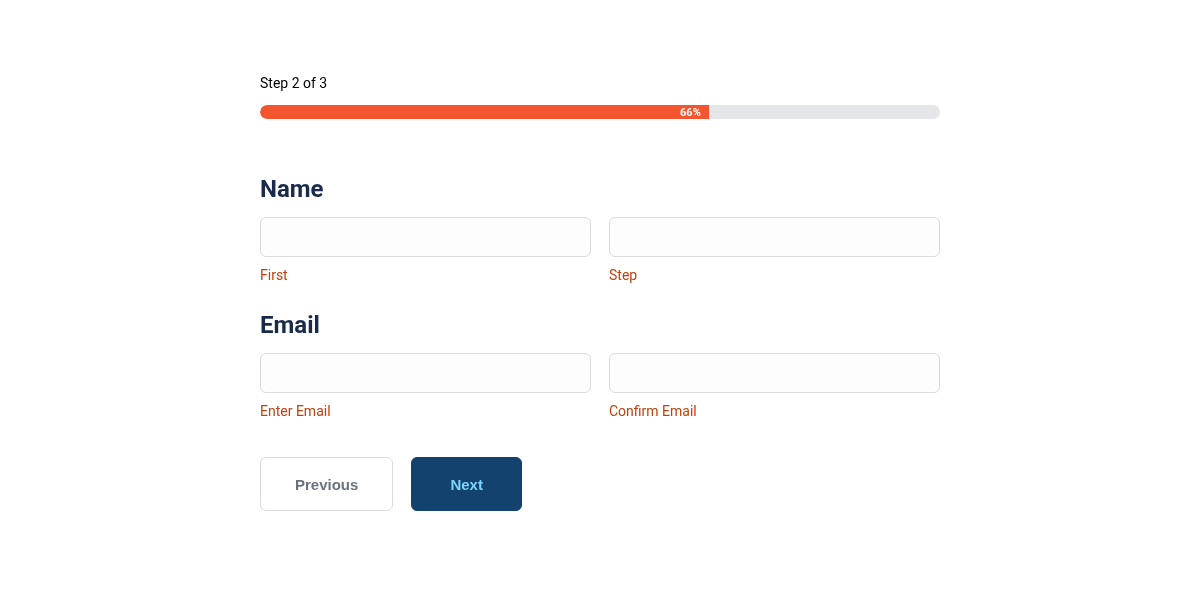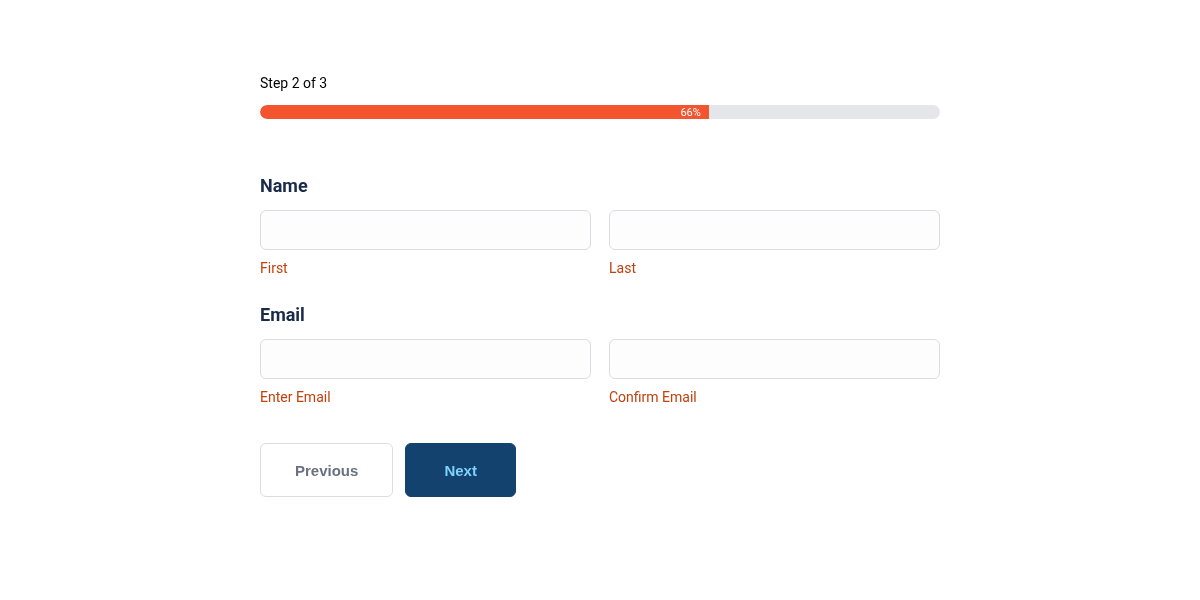--- a/index.html
+++ b/index.html
@@ -2,29 +2,29 @@
 <html><head>
 <meta charset="utf-8">
 <style>
   * { box-sizing: border-box; margin: 0; padding: 0; }
   html, body { width: 1200px; height: 600px; font-family: -apple-system, BlinkMacSystemFont, "Segoe UI", Roboto, Arial, sans-serif; background: #fff; }
   .page { width: 1200px; height: 600px; position: relative; }
   .content { position: absolute; left: 260px; top: 75px; width: 680px; }
   .step-label { font-size: 14px; color: #000000; margin-bottom: 14px; }
   .progress-track { width: 100%; height: 14px; background: #e4e6ea; border-radius: 999px; position: relative; overflow: hidden; }
   .progress-fill { height: 100%; background: #f3552e; border-radius: 999px 0 0 999px; position: relative; }
-  .progress-text { position: absolute; right: 8px; top: 50%; transform: translateY(-50%); font-size: 11px; font-weight: 400; color: #fff; }
+  .progress-text { position: absolute; right: 8px; top: 50%; transform: translateY(-50%); font-size: 11px; font-weight: 700; color: #fff; }
   .section { margin-top: 56px; }
   .section + .section { margin-top: 28px; }
-  .section-title { font-size: 18px; font-weight: 700; color: #1a2a4a; margin-bottom: 14px; }
+  .section-title { font-size: 24px; font-weight: 700; color: #1a2a4a; margin-bottom: 14px; }
   .row { display: flex; gap: 18px; }
   .col { flex: 1; display: flex; flex-direction: column; }
   .input { width: 100%; height: 40px; border: 1px solid #d9dce1; border-radius: 6px; background: #fdfdfd; padding: 0 12px; font-size: 14px; color: #333; }
   .sublabel { font-size: 14px; color: #c2410c; margin-top: 10px; }
-  .buttons { display: flex; gap: 12px; margin-top: 38px; }
+  .buttons { display: flex; gap: 18px; margin-top: 38px; }
   .btn { height: 54px; border-radius: 6px; font-size: 15px; font-weight: 700; cursor: pointer; display: inline-flex; align-items: center; justify-content: center; padding: 0 34px; }
   .btn-prev { background: #fff; border: 1px solid #d9dce1; color: #6a7280; }
   .btn-next { background: #14426e; border: 1px solid #14426e; color: #7dd3fc; padding: 0 38px; }
 </style>
 </head>
 <body>
 
 <div class="page">
   <div class="content">
 
@@ -38,21 +38,21 @@
 
     <div class="section">
       <div class="section-title">Name</div>
       <div class="row">
         <div class="col">
           <input class="input" type="text" style="">
           <div class="sublabel">First</div>
         </div>
         <div class="col">
           <input class="input" type="text" style="">
-          <div class="sublabel">Last</div>
+          <div class="sublabel">Step</div>
         </div>
       </div>
     </div>
 
     <div class="section">
       <div class="section-title">Email</div>
       <div class="row">
         <div class="col">
           <input class="input" type="text" style="">
           <div class="sublabel">Enter Email</div>

